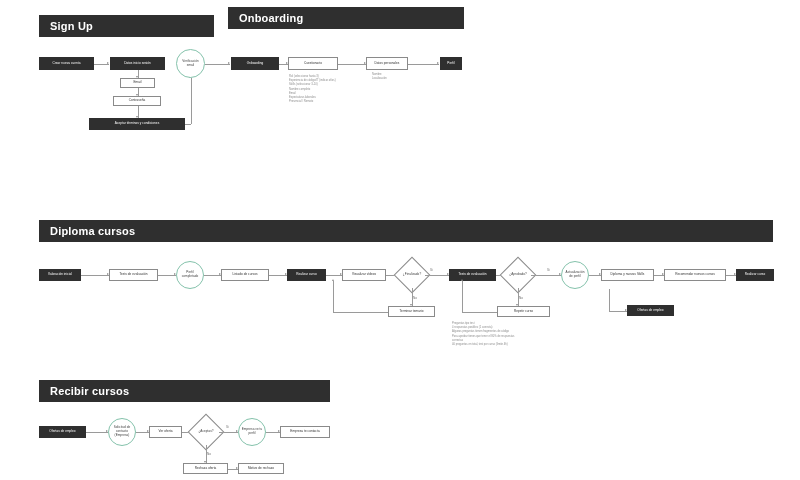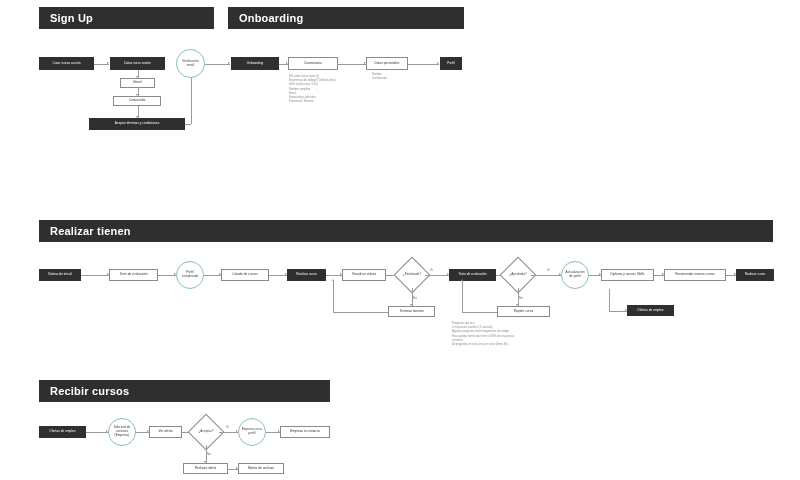--- a/index.html
+++ b/index.html
@@ -118,30 +118,30 @@
     line-height:1.55;
     color:#8c8c8c;
     white-space:pre-line;
   }
 </style>
 </head>
 <body>
 
 <div class="canvas">
 
-  <div class="sec-bar" style="left:39px;top:7px;width:175px;align-items:center;">
+  <div class="sec-bar" style="left:39px;top:15px;width:175px;align-items:center;">
     <span>Sign Up</span>
   </div>
 
   <div class="sec-bar" style="left:228px;top:7px;width:236px;">
     <span>Onboarding</span>
   </div>
 
   <div class="sec-bar" style="left:39px;top:220px;width:734px;">
-    <span>Realizar tienen</span>
+    <span>Diploma cursos</span>
   </div>
 
   <div class="sec-bar" style="left:39px;top:380px;width:291px;">
     <span>Recibir cursos</span>
   </div>
 
   <div class="node n-dark" style="left:39px;top:57px;width:55px;height:13px;">
     <span>Crear nueva cuenta</span>
   </div>
 

